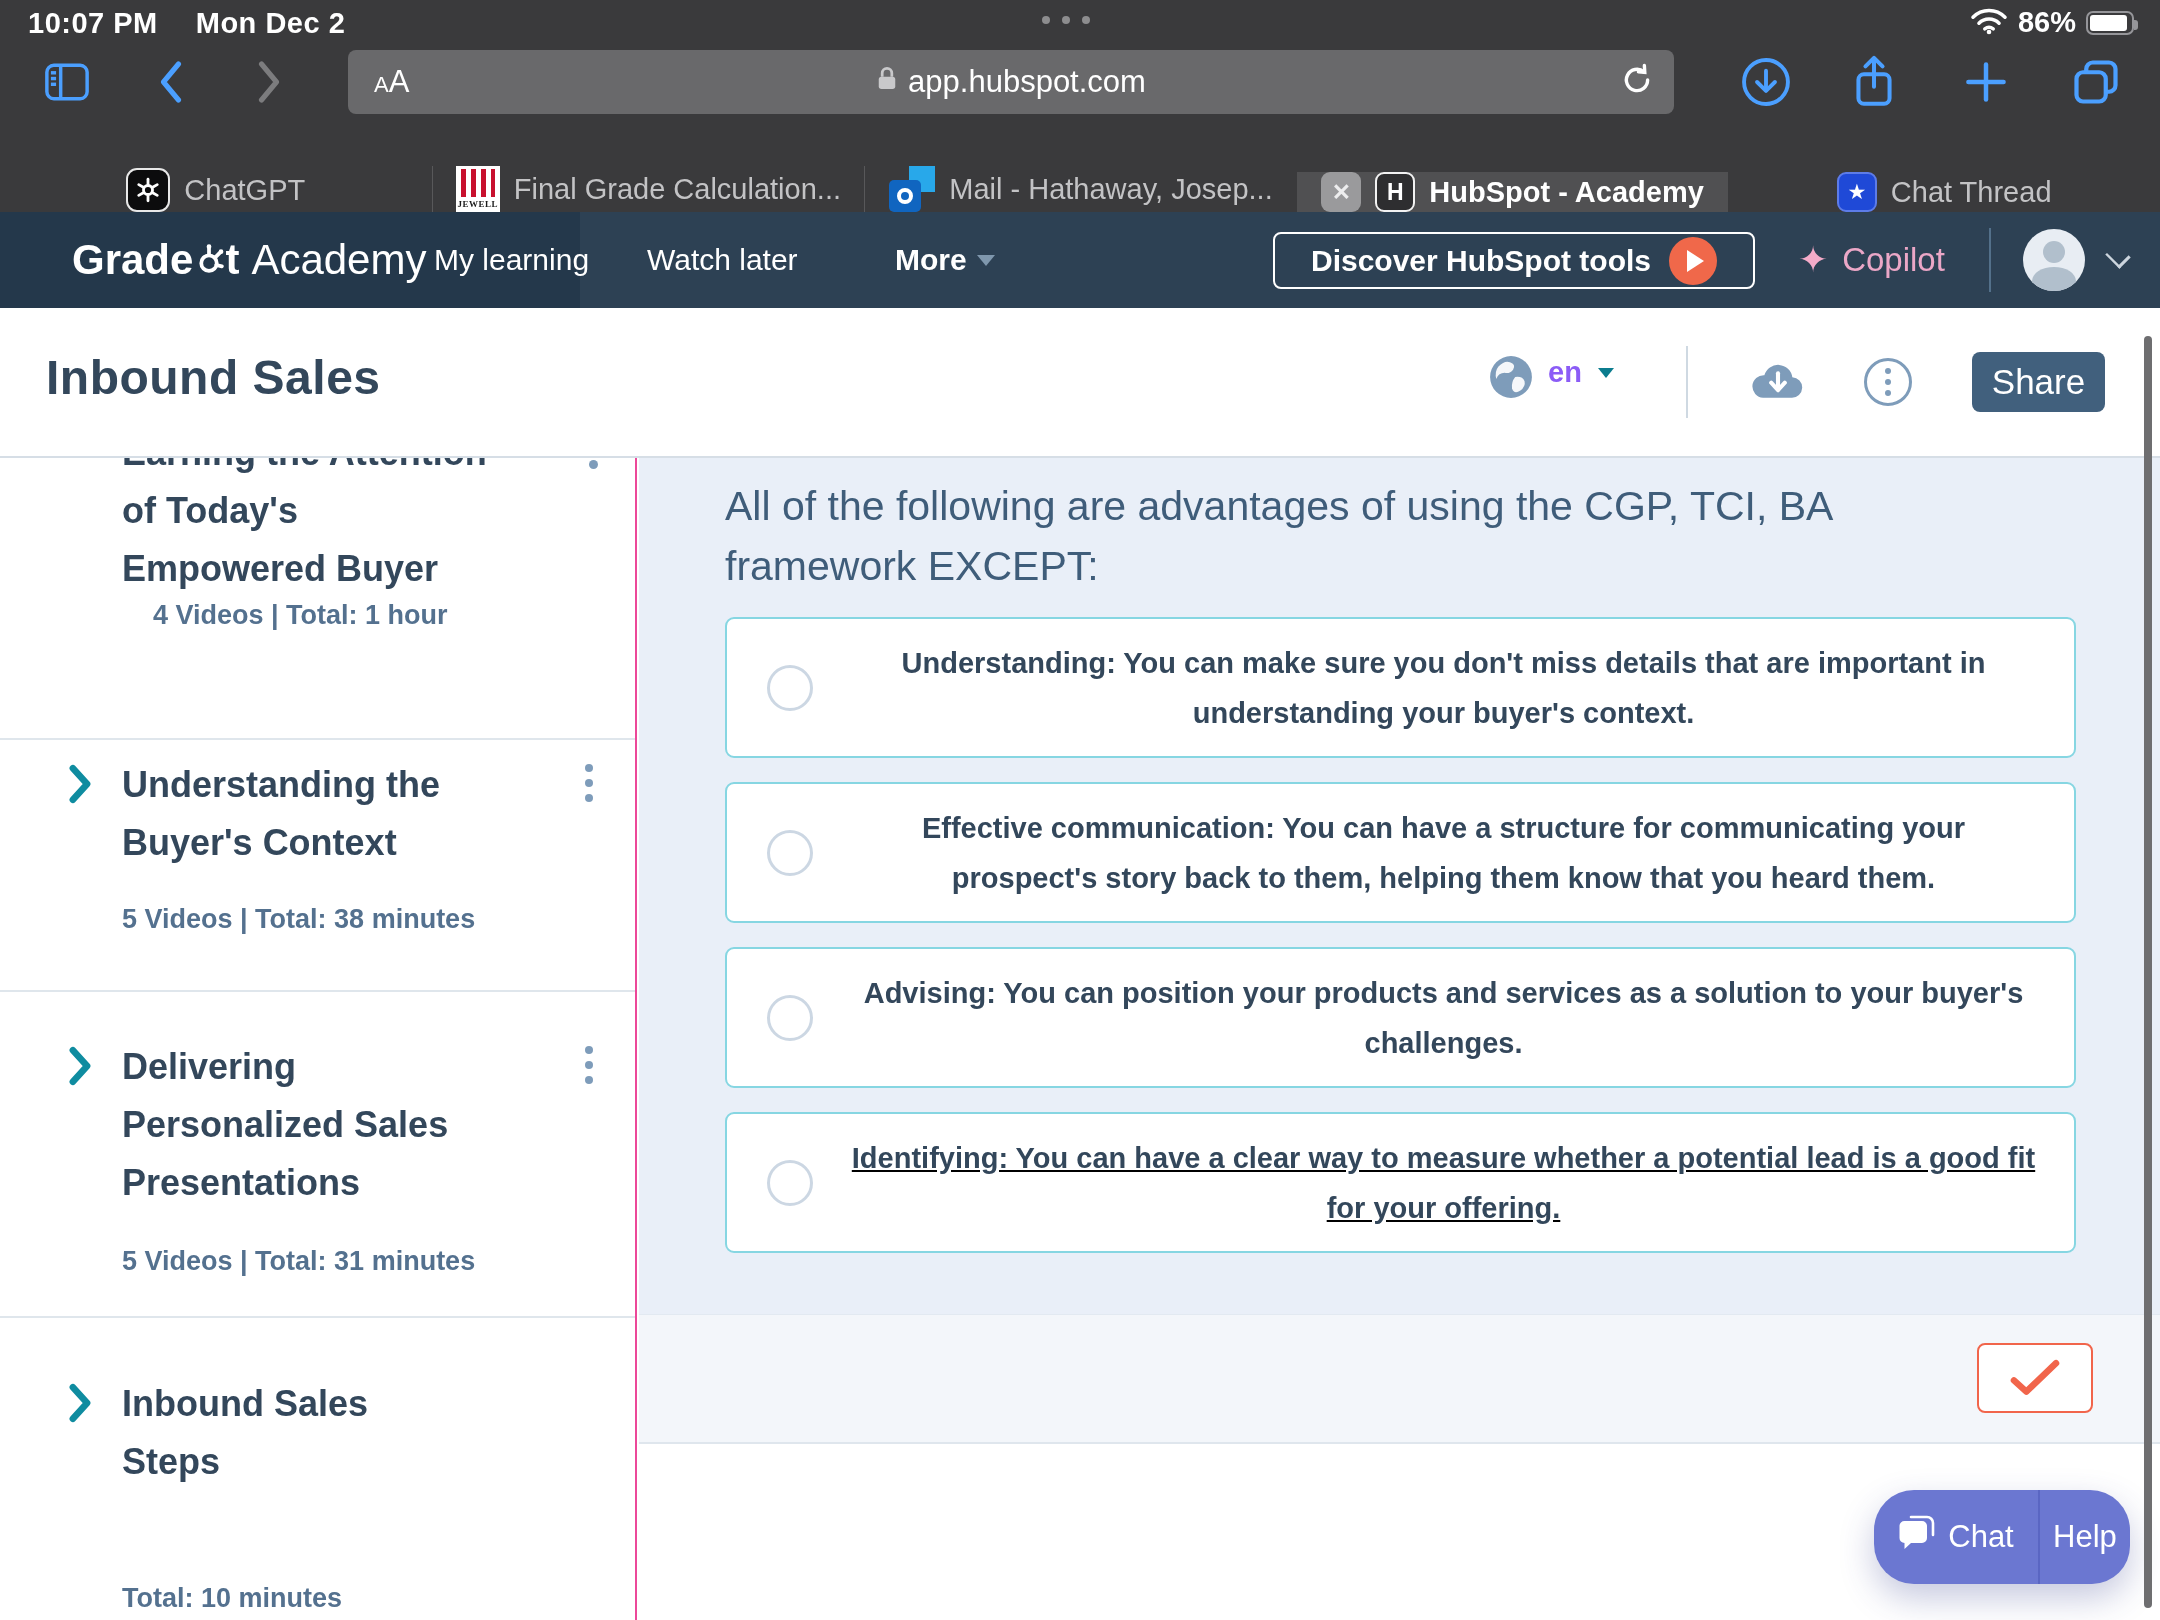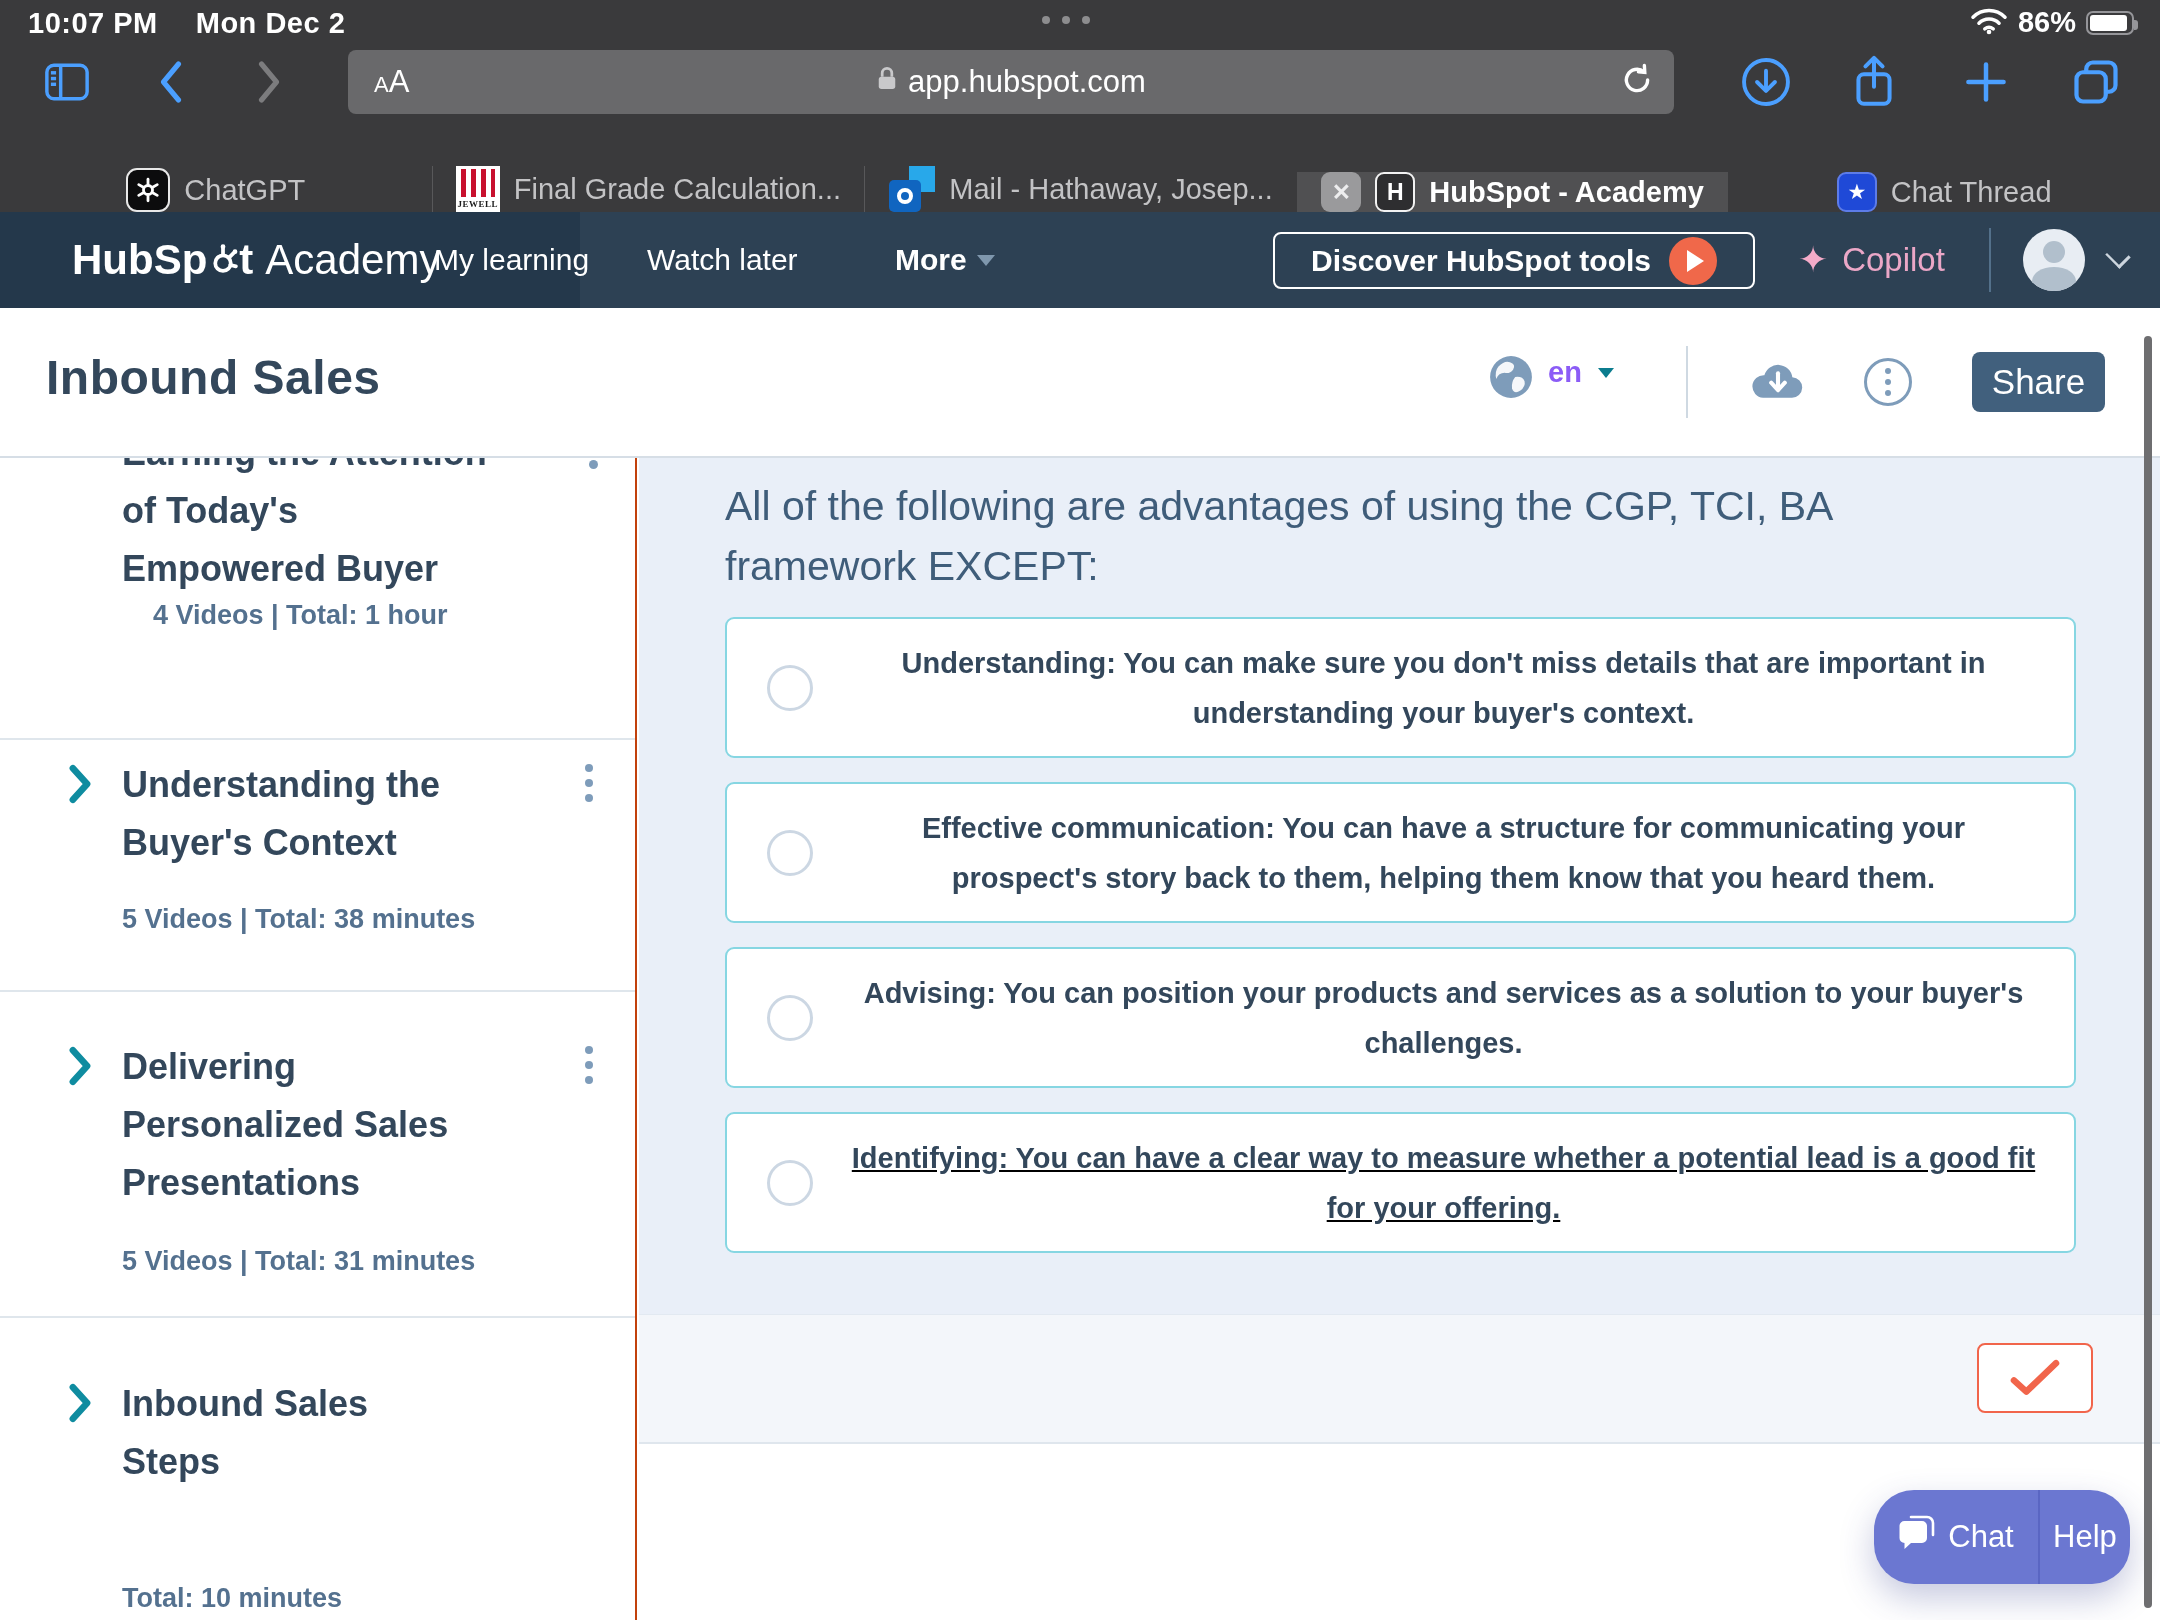--- a/index.html
+++ b/index.html
@@ -76,21 +76,21 @@
   .lang .c2 { width:0;height:0;border-left:8px solid transparent;border-right:8px solid transparent;border-top:10px solid #0b7c8e; }
   .hdr-divider { position:absolute; left:1686px; top:38px; width:2px; height:72px; background:#cfd9e2; }
   .kebab-circle { position:absolute; left:1864px; top:50px; width:48px; height:48px; border:3.5px solid #7e9cba; border-radius:50%; display:flex; flex-direction:column; align-items:center; justify-content:center; gap:5px; cursor:pointer; }
   .kebab-circle i { width:6px; height:6px; border-radius:50%; background:#7e9cba; }
   .share-btn { position:absolute; left:1972px; top:44px; width:133px; height:60px; background:#41607d; border:none; border-radius:8px; color:#fff; font-size:35px; font-family:inherit; cursor:pointer; }
   .cloud-btn { position:absolute; left:1748px; top:46px; cursor:pointer; }
   .globe-btn { position:absolute; left:1488px; top:46px; cursor:pointer; }
 
   
   .main { position:absolute; left:0; top:458px; width:2160px; height:1162px; }
-  .sidebar { position:absolute; left:0; top:0; width:637px; height:1162px; background:#fff; border-right:2px solid #c2410c; overflow:hidden; }
+  .sidebar { position:absolute; left:0; top:0; width:637px; height:1162px; background:#fff; border-right:2px solid #ec4899; overflow:hidden; }
   .sb-title { position:absolute; left:122px; width:440px; font-size:36px; line-height:58px; font-weight:700; color:#33475b; }
   .sb-meta { position:absolute; left:122px; font-size:27px; font-weight:700; color:#54718f; }
   .sb-chev { position:absolute; left:66px; cursor:pointer; }
   .sb-kebab { position:absolute; left:585px; display:flex; flex-direction:column; gap:7px; cursor:pointer; }
   .sb-kebab i { width:8px; height:8px; border-radius:50%; background:#7e9cba; }
   .sb-div { position:absolute; left:0; width:637px; height:2px; background:#dfe6ec; }
   .halfdot { position:absolute; left:589px; top:2px; width:9px; height:9px; border-radius:50%; background:#7e9cba; }
 
   .quizarea { position:absolute; left:639px; top:0; width:1521px; height:1162px; }
   .quiz-bg { position:absolute; left:0; top:0; width:1521px; height:856px; background:#e9eff8; }
@@ -247,21 +247,21 @@
     <div class="tab">
       <span class="icon-chatthread">★</span>
       <span>Chat Thread</span>
     </div>
   </div>
 </div>
 
 <div class="navbar">
   <div class="logoblock">
     <div class="logo">
-      <span class="b">HubSp</span>
+      <span class="b">Grade</span>
         <span class="sprocket"><svg width="30" height="34" viewBox="0 0 24 27" fill="none" stroke="#fff" stroke-width="3" stroke-linecap="round">
         <circle cx="12" cy="16" r="6.2"></circle>
         <line x1="12" y1="9.4" x2="12" y2="4.2"></line>
             <circle cx="12" cy="2.8" r="1.9" fill="#fff" stroke="none"></circle>
         <line x1="16.8" y1="11.6" x2="20.6" y2="7.8"></line>
             <circle cx="21.6" cy="6.8" r="1.9" fill="#fff" stroke="none"></circle>
         <line x1="17.9" y1="17.5" x2="22.3" y2="18.6"></line>
       </svg></span>
         <span class="b">t</span>
       <span class="light">Academy</span>

